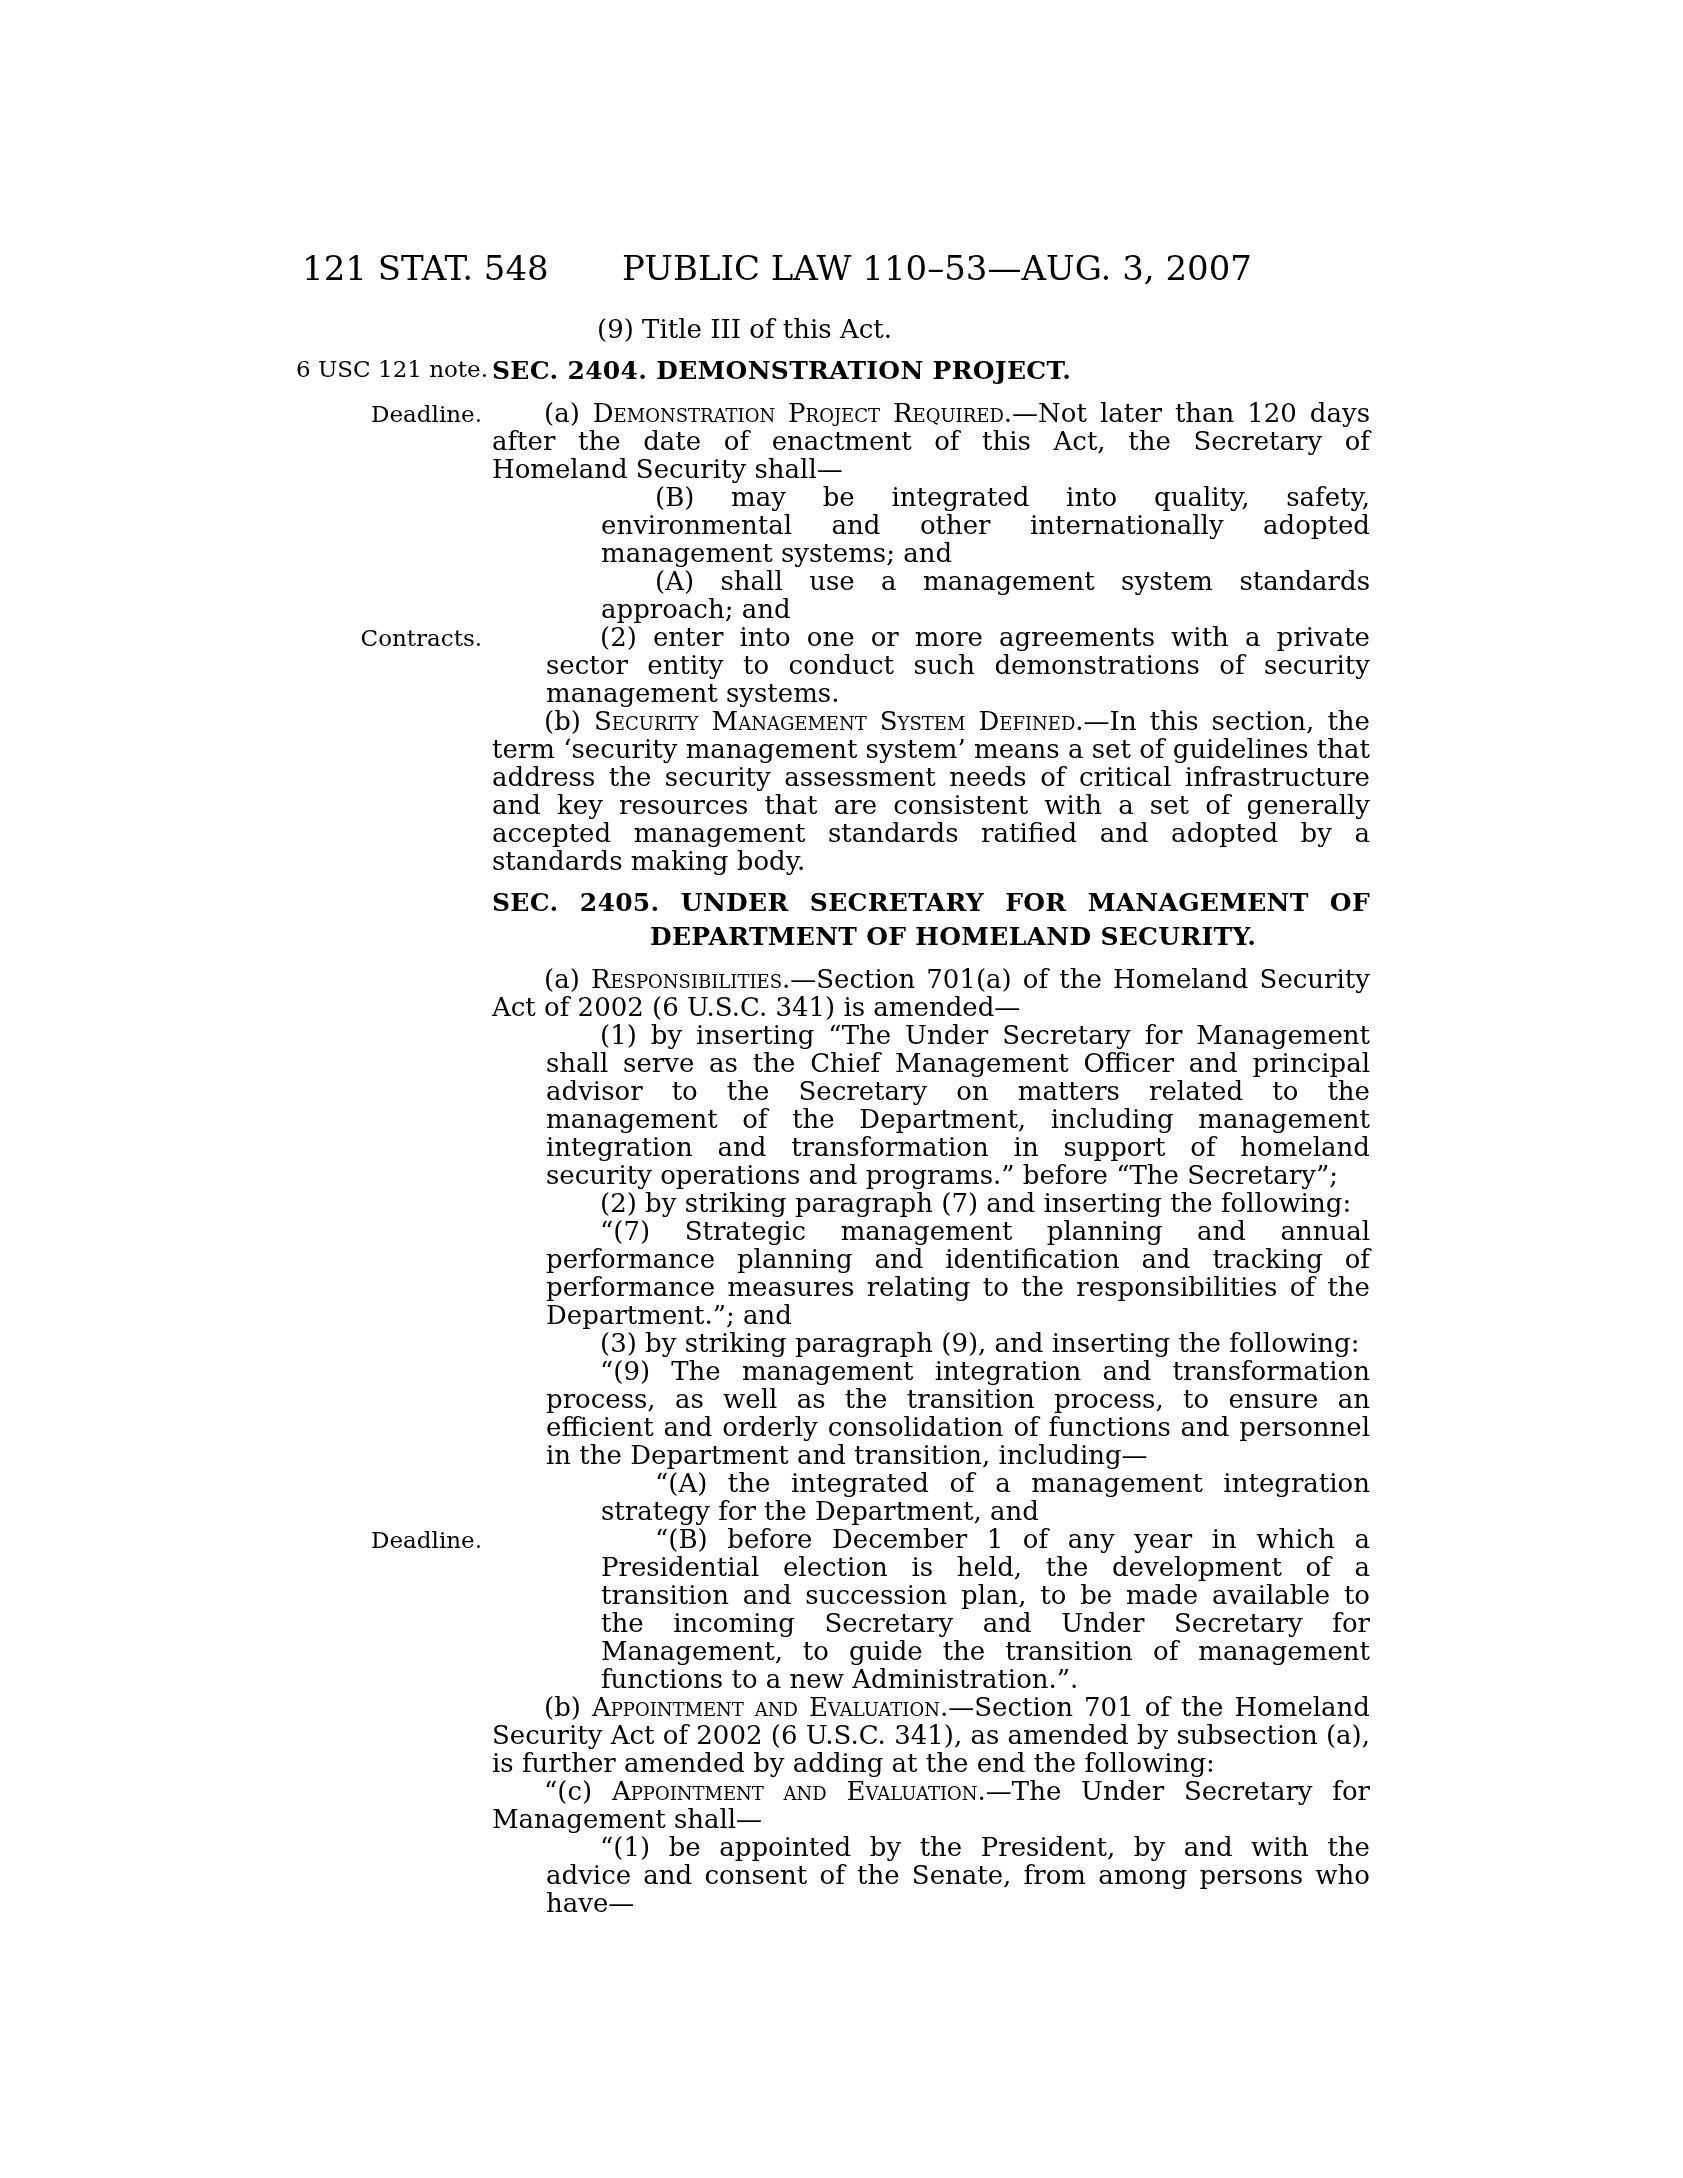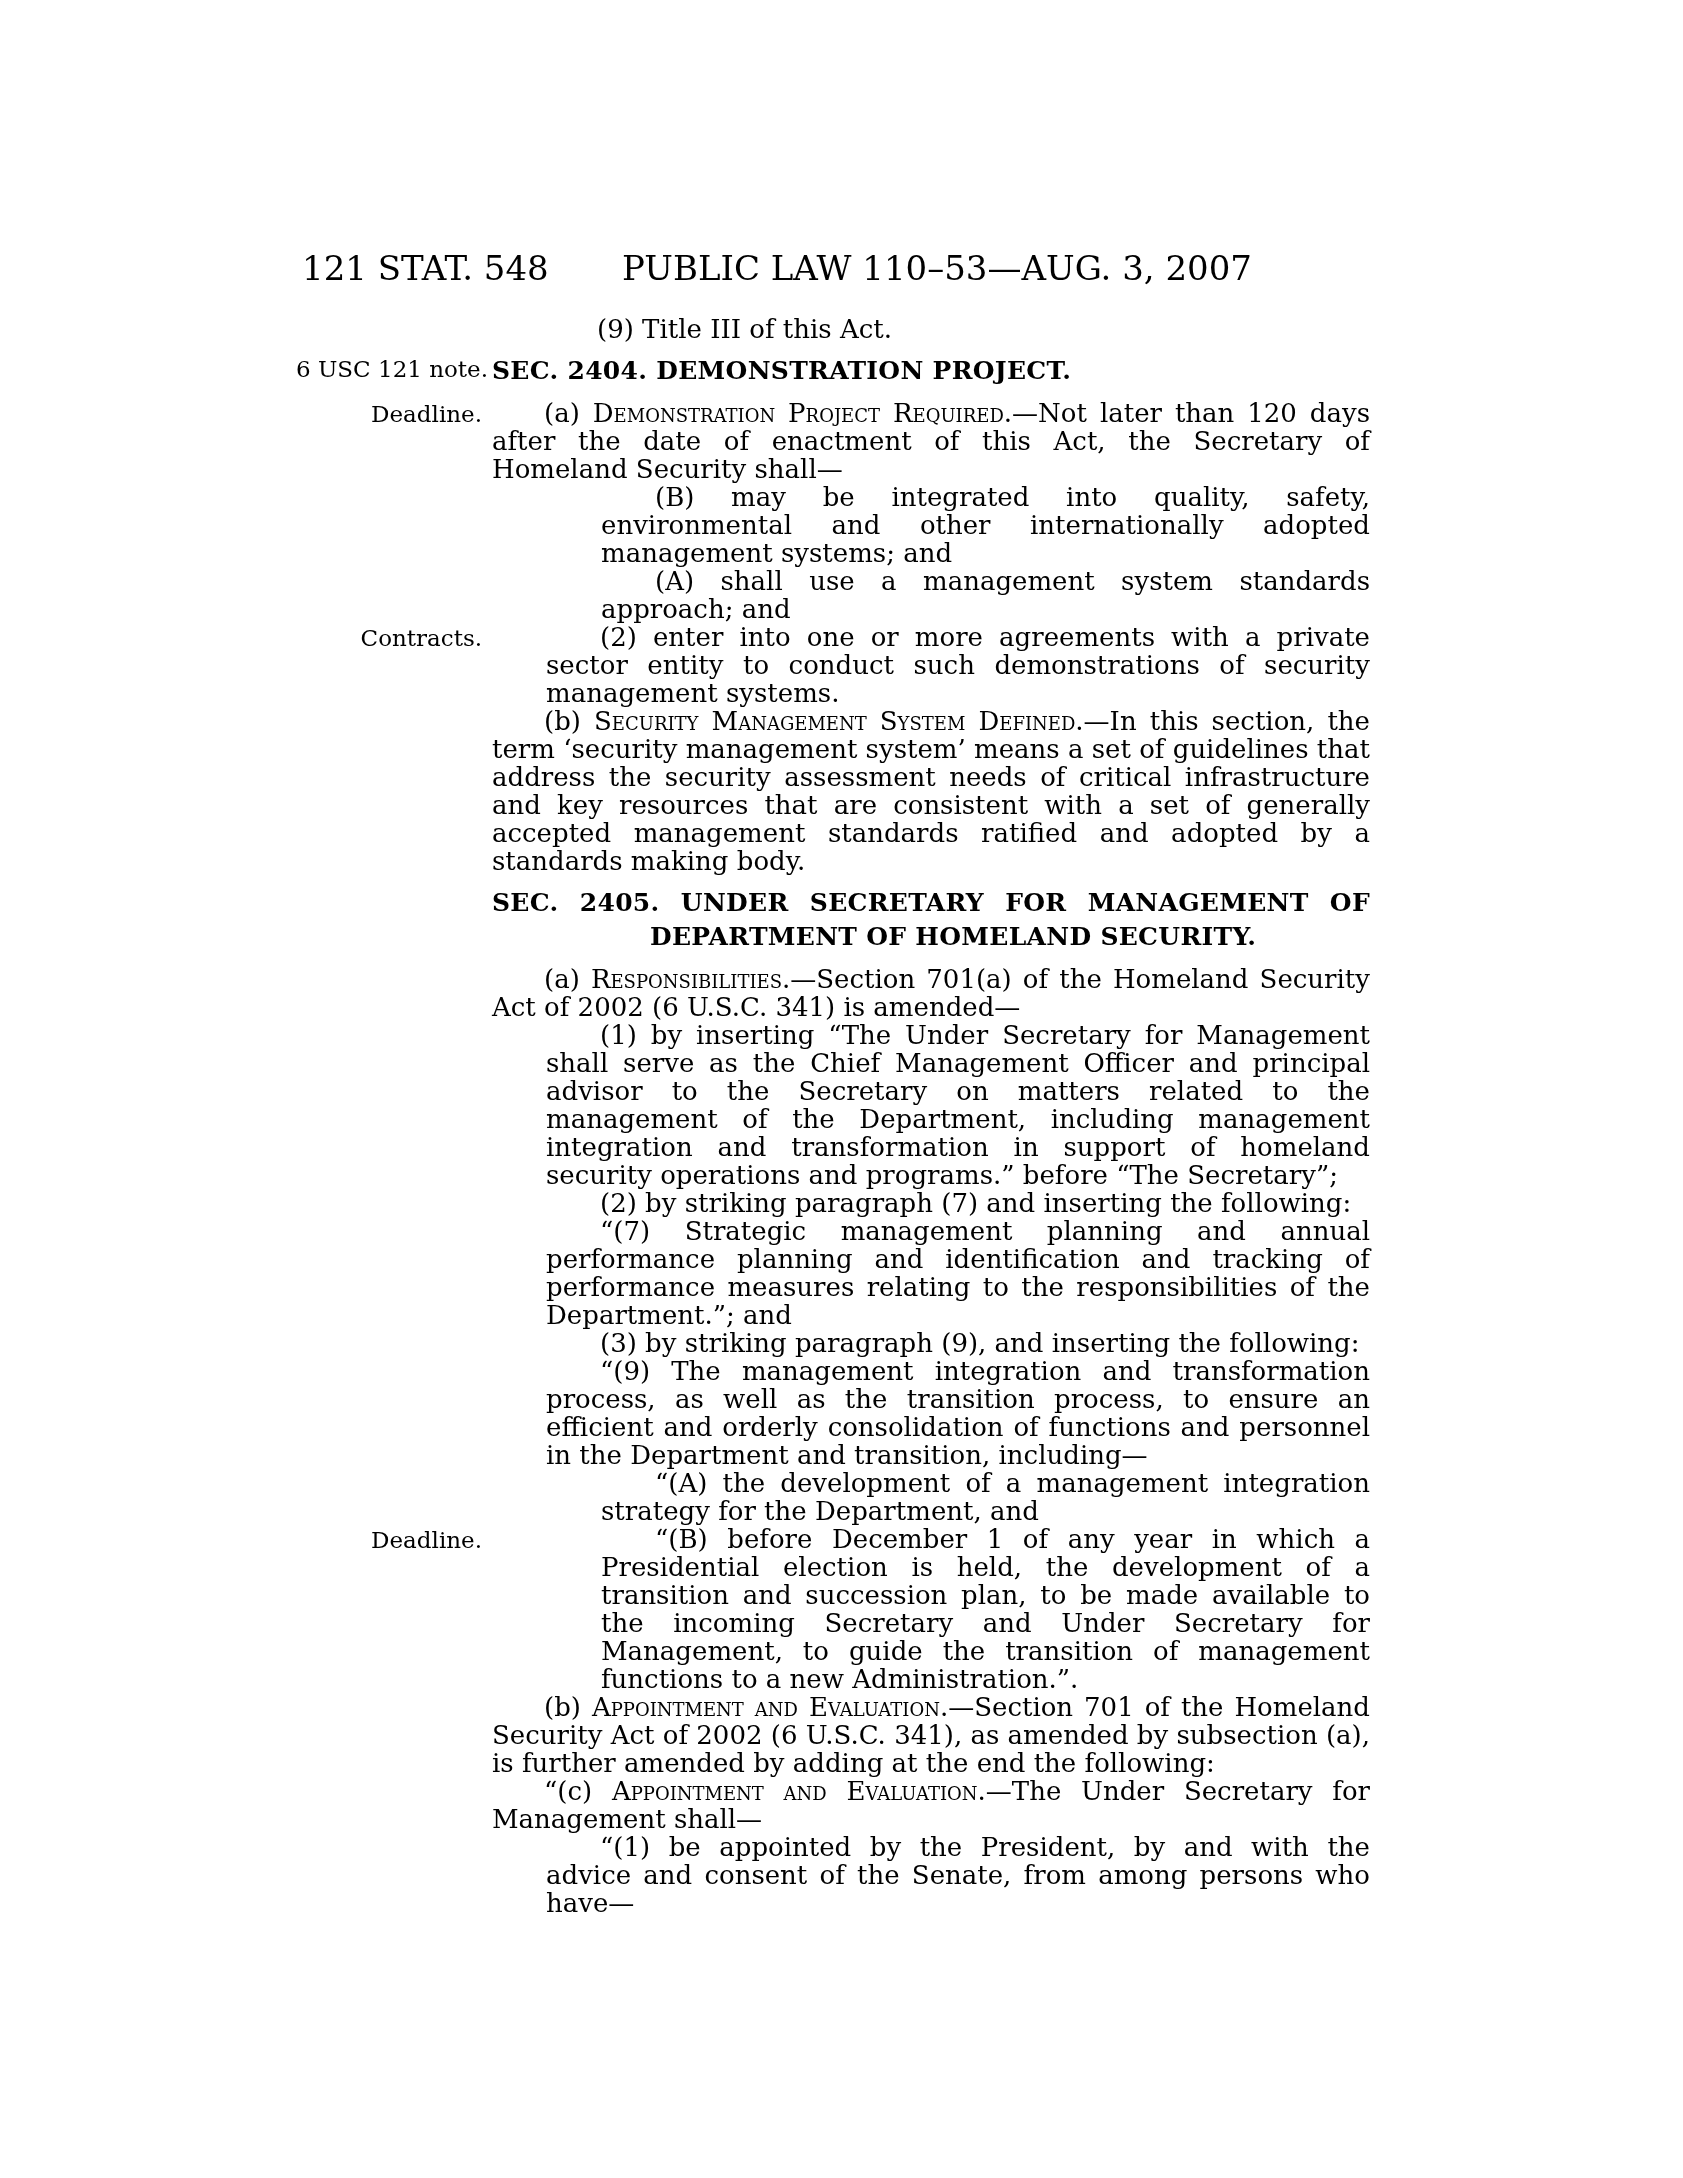--- a/index.html
+++ b/index.html
@@ -102,20 +102,20 @@
       <p class="subparagraph"><span>(A) shall use a management system standards approach; and</span></p>
       <p class="paragraph"><span>(2) enter into one or more agreements with a private sector entity to conduct such demonstrations of security management systems.</span><span class="margin-note">Contracts.</span></p>
       <p class="subsec"><span>(b) </span><span class="sc">Security Management System Defined</span><span>.—In this section, the term ‘security management system’ means a set of guidelines that address the security assessment needs of critical infrastructure and key resources that are consistent with a set of generally accepted management standards ratified and adopted by a standards making body.</span></p>
       <p class="section-heading"><span>SEC. 2405. UNDER SECRETARY FOR MANAGEMENT OF DEPARTMENT OF HOMELAND SECURITY.</span></p>
       <p class="subsec"><span>(a) </span><span class="sc">Responsibilities</span><span>.—Section 701(a) of the Homeland Security Act of 2002 (6 U.S.C. 341) is amended—</span></p>
       <p class="paragraph"><span>(1) by inserting “The Under Secretary for Management shall serve as the Chief Management Officer and principal advisor to the Secretary on matters related to the management of the Department, including management integration and transformation in support of homeland security operations and programs.” before “The Secretary”;</span></p>
       <p class="paragraph"><span>(2) by striking paragraph (7) and inserting the following:</span></p>
       <p class="paragraph"><span>“(7) Strategic management planning and annual performance planning and identification and tracking of performance measures relating to the responsibilities of the Department.”; and</span></p>
       <p class="paragraph"><span>(3) by striking paragraph (9), and inserting the following:</span></p>
       <p class="paragraph"><span>“(9) The management integration and transformation process, as well as the transition process, to ensure an efficient and orderly consolidation of functions and personnel in the Department and transition, including—</span></p>
-      <p class="subparagraph"><span>“(A) the development of a management integration strategy for the Department, and</span></p>
+      <p class="subparagraph"><span>“(A) the integrated of a management integration strategy for the Department, and</span></p>
       <p class="subparagraph"><span>“(B) before December 1 of any year in which a Presidential election is held, the development of a transition and succession plan, to be made available to the incoming Secretary and Under Secretary for Management, to guide the transition of management functions to a new Administration.”.</span><span class="margin-note">Deadline.</span></p>
       <p class="subsec"><span>(b) </span><span class="sc">Appointment and Evaluation</span><span>.—Section 701 of the Homeland Security Act of 2002 (6 U.S.C. 341), as amended by subsection (a), is further amended by adding at the end the following:</span></p>
       <p class="subsec"><span>“(c) </span><span class="sc">Appointment and Evaluation</span><span>.—The Under Secretary for Management shall—</span></p>
       <p class="paragraph"><span>“(1) be appointed by the President, by and with the advice and consent of the Senate, from among persons who have—</span></p>
     </div>
 </div>
 
 
 </body></html>

